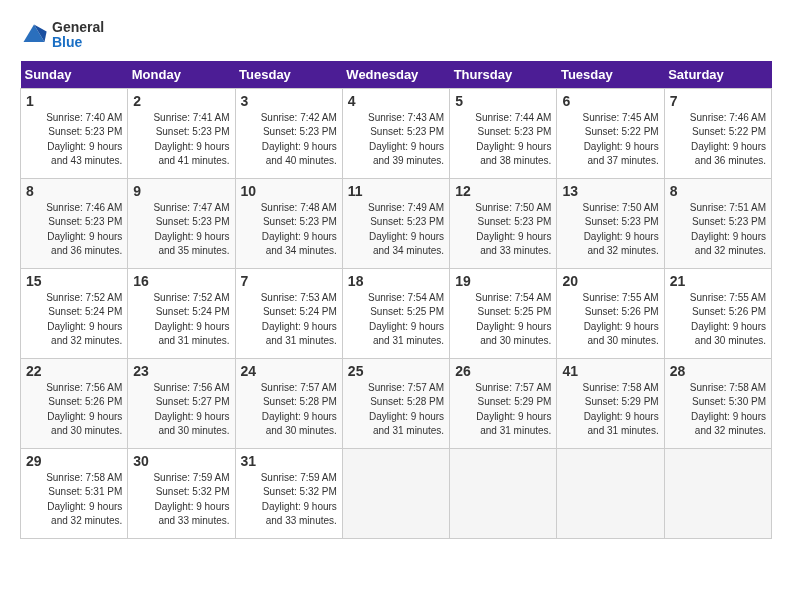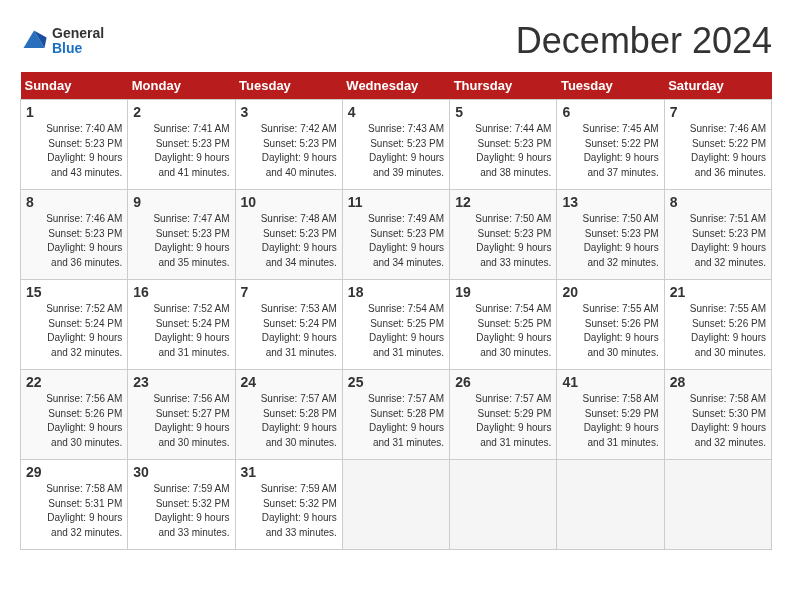--- a/index.html
+++ b/index.html
@@ -34,21 +34,21 @@
     }
     .title-section { text-align: right; }
     .calendar-title { font-size: 36px; color: #333; font-weight: normal; }
     .calendar-subtitle { font-size: 16px; color: #555; }
     table {
       width: 100%;
       border-collapse: collapse;
       table-layout: fixed;
     }
     th {
-      background-color: #b91c1c;
+      background-color: #4c1d95;
       color: #fff;
       padding: 6px 4px;
       font-size: 13px;
       font-weight: bold;
       text-align: left;
     }
     td {
       border: 1px solid #ccc;
       vertical-align: top;
       padding: 4px 5px;
@@ -84,21 +84,20 @@
     <svg class="logo-icon" viewBox="0 0 40 40" xmlns="http://www.w3.org/2000/svg">
       <polygon points="20,5 35,30 5,30" fill="#2a6fbd"></polygon>
       <polygon points="20,5 38,15 35,30" fill="#1a4fa0"></polygon>
     </svg>
     <div class="logo-text">
       <span class="logo-general">General</span>
       <span class="logo-blue">Blue</span>
     </div>
   </div>
   <div class="title-section">
-    <div class="calendar-title">December 2024</div>
   </div>
 </div>
 
 <table>
   <thead>
     <tr>
     <th>Sunday</th>
         <th>Monday</th>
         <th>Tuesday</th>
         <th>Wednesday</th>

